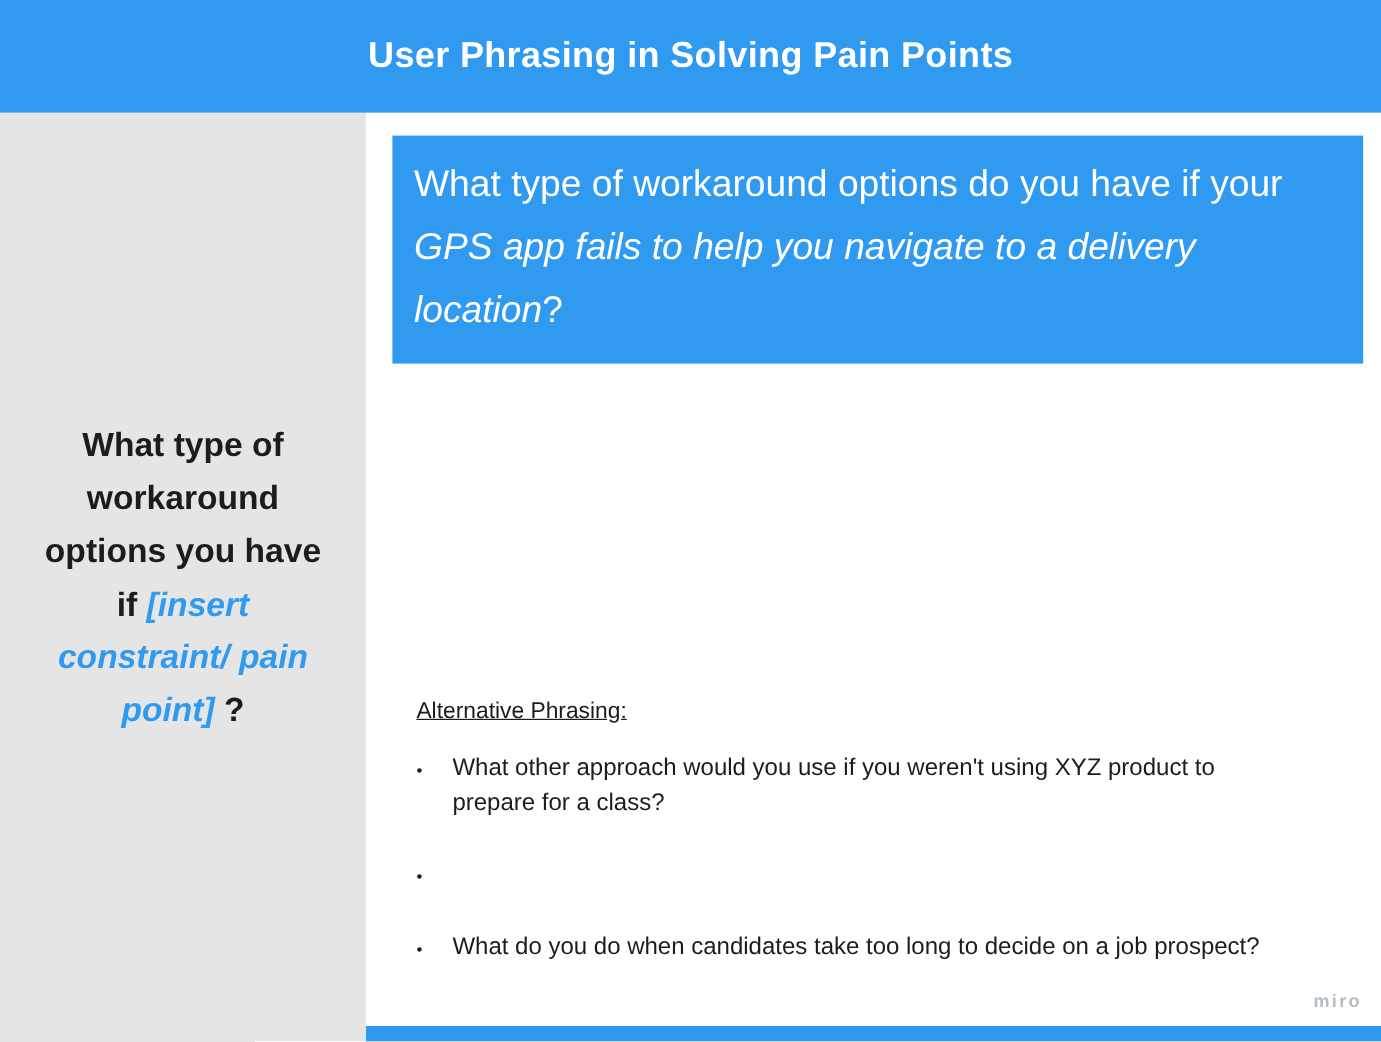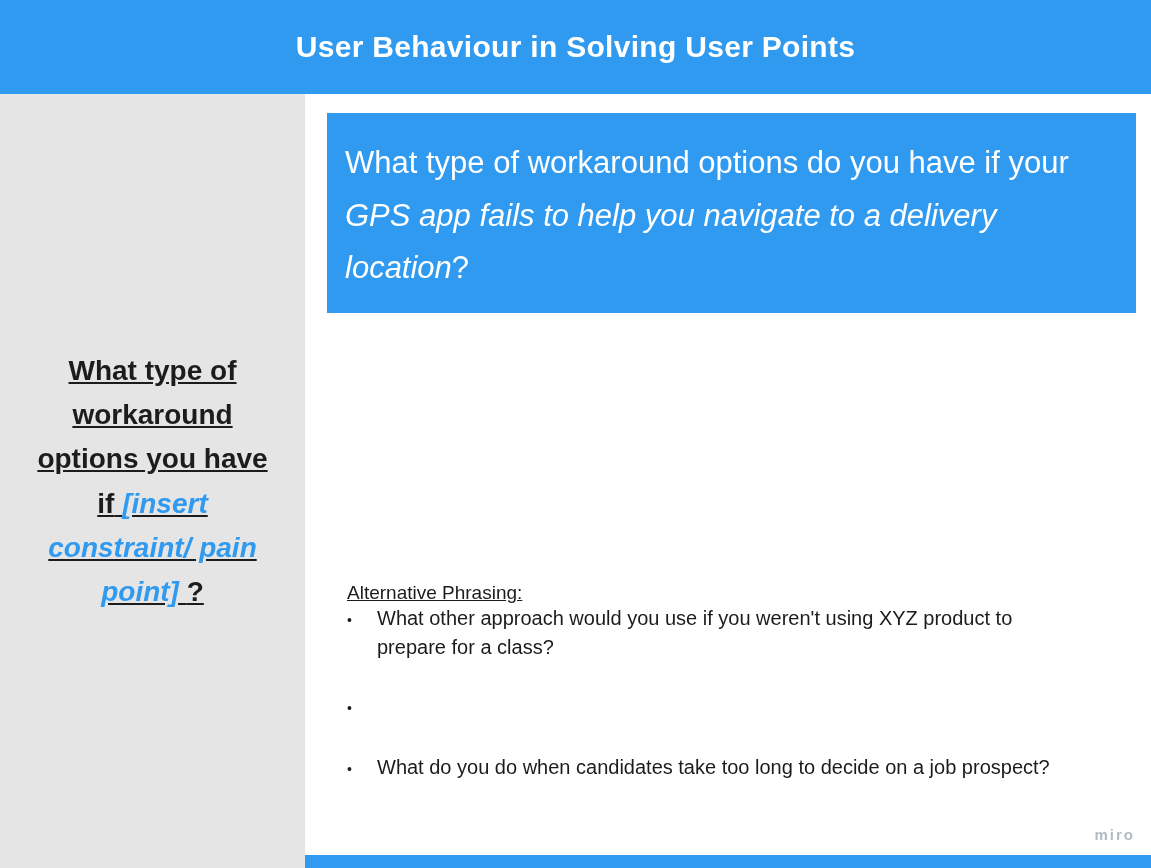--- a/index.html
+++ b/index.html
@@ -43,21 +43,20 @@
     justify-content: center;
   }
   .sidebar-prompt {
     margin-top: 255px;
     width: 250px;
     text-align: center;
     font-size: 28px;
     font-weight: 700;
     line-height: 1.58;
     color: #1c1c1c;
-    text-decoration: underline;
   }
   .sidebar-prompt .hl {
     color: #2f9af0;
     font-style: italic;
     font-weight: 700;
   }
   .main {
     position: absolute;
     top: 94px; left: 305px;
     width: 846px;
@@ -65,35 +64,36 @@
     background: #ffffff;
   }
   .card {
     position: absolute;
     left: 22px;
     width: 809px;
     background: #2f9af0;
     color: #ffffff;
     font-size: 31px;
     line-height: 1.7;
-    padding: 24px 20px 18px 18px;
+    padding: 14px 20px 18px 18px;
   }
   .card .em { font-style: italic; }
   .card-1 { top: 19px; min-height: 189px; }
   .card-2 { top: 243px; min-height: 184px; }
   .alt-section {
     position: absolute;
     top: 488px;
     left: 42px;
     width: 760px;
   }
   .alt-heading {
     font-size: 19px;
     color: #1c1c1c;
     text-decoration: underline;
+    margin-bottom: 22px;
   }
   .alt-item {
     display: flex;
     align-items: flex-start;
     margin-bottom: 30px;
     max-width: 725px;
   }
   .bullet {
     width: 12px;
     flex: 0 0 12px;
@@ -125,21 +125,21 @@
     height: 13px;
     background: #2f9af0;
   }
 </style>
 </head>
 <body>
 
 <div class="frame">
 
   <div class="header">
-    <div class="header-title">User Behaviour in Solving User Points</div>
+    <div class="header-title">User Phrasing in Solving Pain Points</div>
   </div>
 
   <div class="sidebar">
     <div class="sidebar-prompt"><span>What type of workaround options you have if</span> <span class="hl">[insert constraint/ pain point]</span> <span>?</span></div>
   </div>
 
   <div class="main">
 
     <div class="card card-1"><span>What type of workaround options do you have if your </span><span class="em">GPS app fails to help you navigate to a delivery location</span><span>?</span></div>
 

